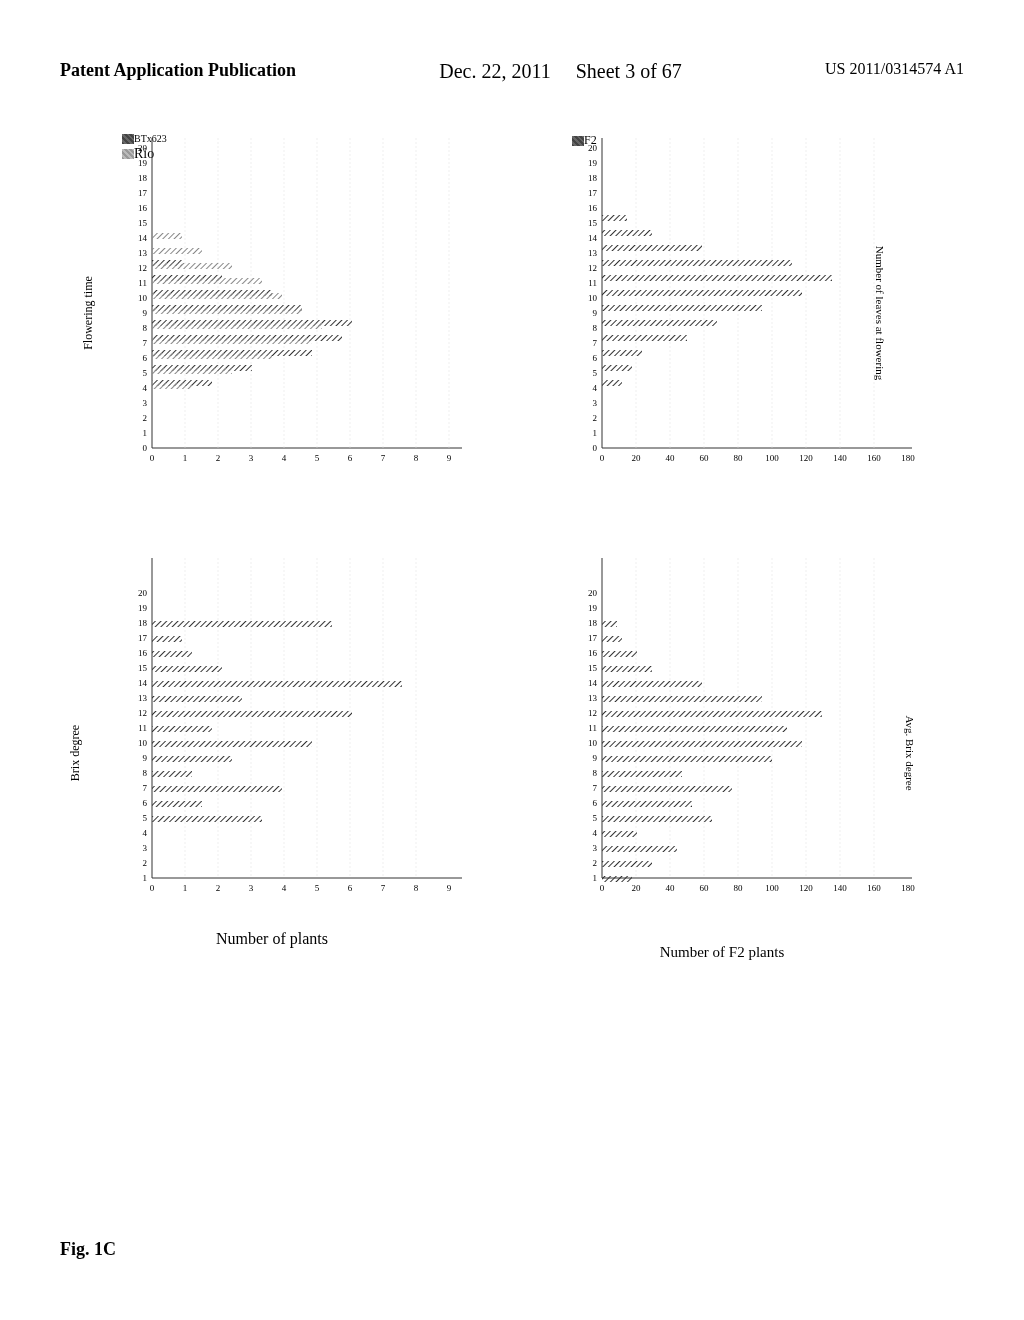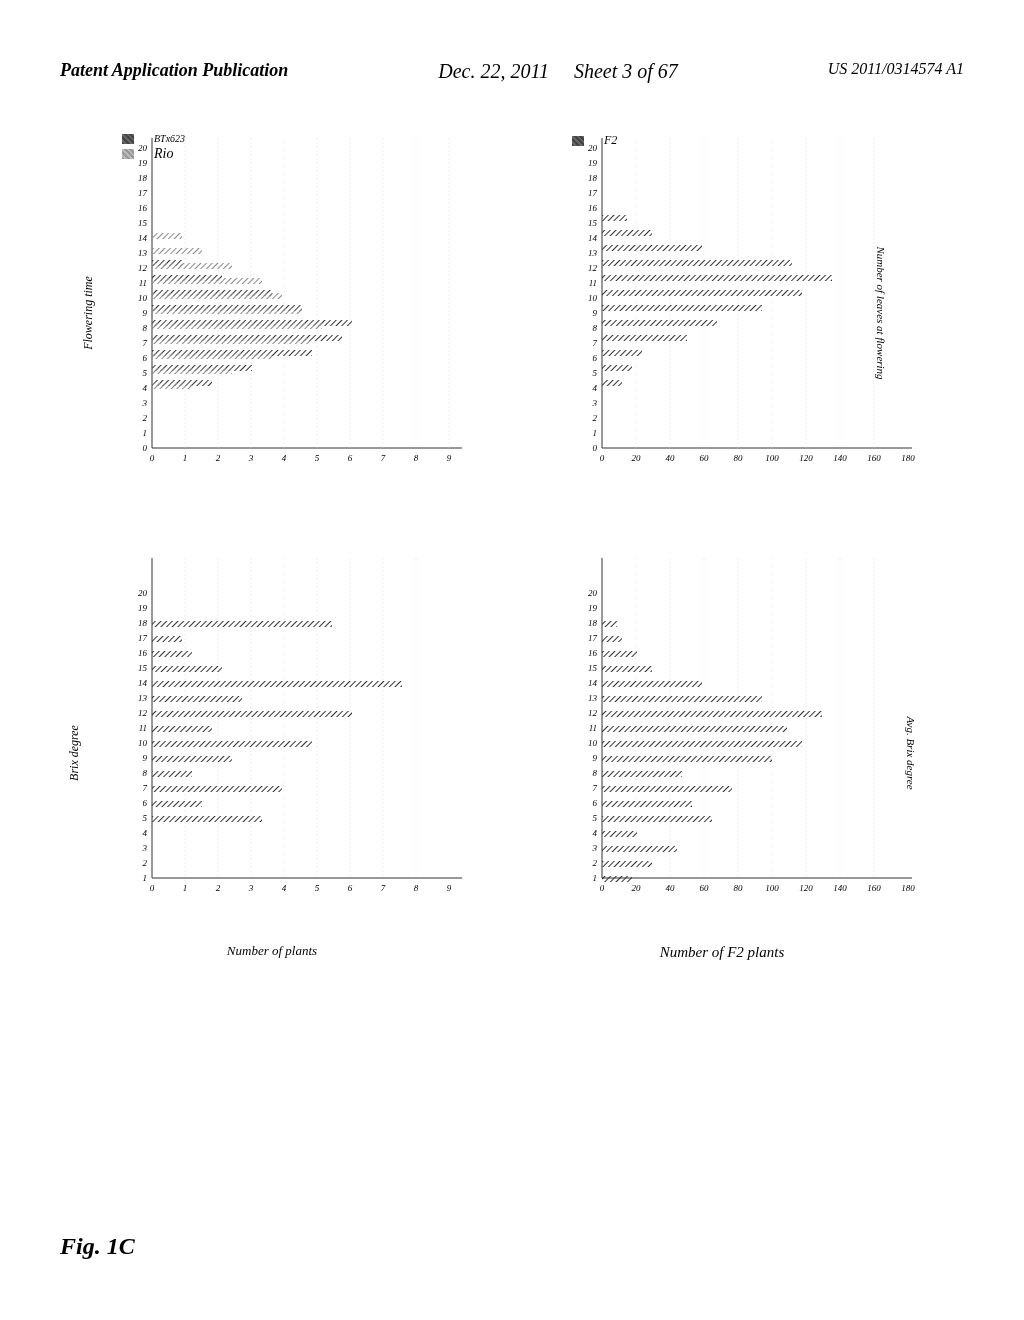--- a/index.html
+++ b/index.html
@@ -11,21 +11,20 @@
       overflow: hidden;
       position: relative;
     }
 
     .page {
       width: 1024px;
       height: 1320px;
       background: #fff;
       position: relative;
       padding: 60px 60px 25px 60px;
-      font-style: italic;
     }
 
     .header {
       display: flex;
       justify-content: space-between;
       align-items: flex-start;
       margin-bottom: 10px;
     }
 
     .header-left {
@@ -40,28 +39,28 @@
 
     .header-right {
       font-size: 16px;
       text-align: right;
     }
 
     .fig-label {
       position: absolute;
       bottom: 60px;
       left: 60px;
-      font-size: 24px;
+      font-size: 18px;
       font-weight: bold;
     }
 
     .legend-item {
       display: flex;
       align-items: center;
-      gap: 20px;
+      gap: 0;
       margin-bottom: 2px;
     }
 
     .legend-box {
       width: 12px;
       height: 10px;
       flex-shrink: 0;
     }
 
     .legend-box.dark {
@@ -270,21 +269,21 @@
         </svg>
       </div>
     </div>
 
     <div style="display: flex; gap: 30px;">
 
       <div style="position: relative; width: 420px; height: 420px;">
 
         <div style="position: absolute; left: -15px; top: 50%; transform: translateY(-50%) rotate(-90deg); font-size: 12px; white-space: nowrap;">Brix degree</div>
 
-        <div style="position: absolute; bottom: 4px; left: 50%; transform: translateX(-50%); font-size: 13px;">Number of plants</div>
+        <div style="position: absolute; bottom: 15px; left: 50%; transform: translateX(-50%); font-size: 16px;">Number of plants</div>
 
         <svg width="400" height="400" style="position:absolute; left:30px; top:5px;">
           <pattern id="hatch-dark3" patternUnits="userSpaceOnUse" width="4" height="4" patternTransform="rotate(45)">
             <line x1="0" y1="0" x2="0" y2="4" stroke="#333" stroke-width="2"></line>
           </pattern>
 
           <line x1="60" y1="10" x2="60" y2="330" stroke="#333" stroke-width="1"></line>
           <line x1="60" y1="330" x2="370" y2="330" stroke="#333" stroke-width="1"></line>
 
           <text x="55" y="333" font-size="9" text-anchor="end">1</text>

